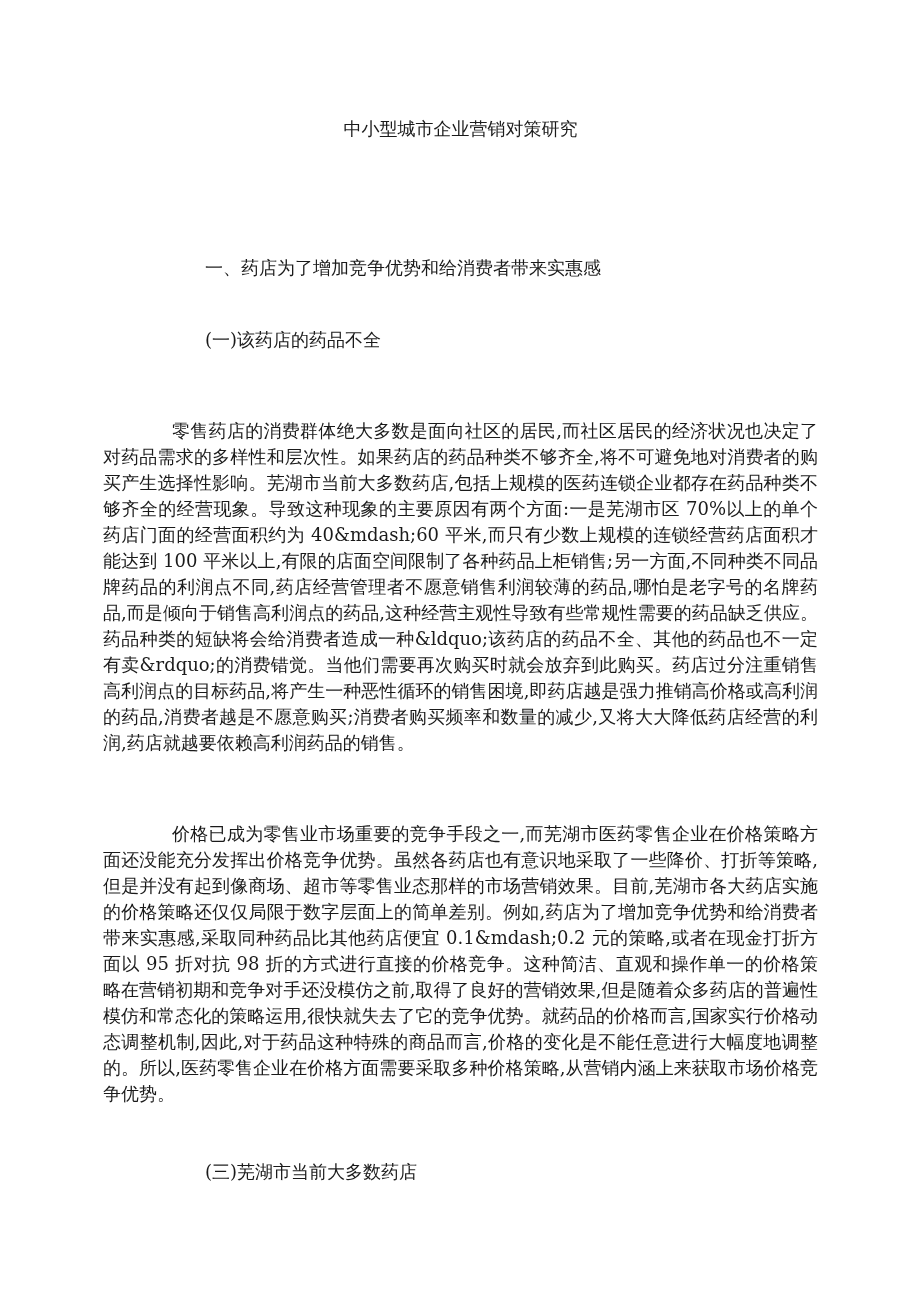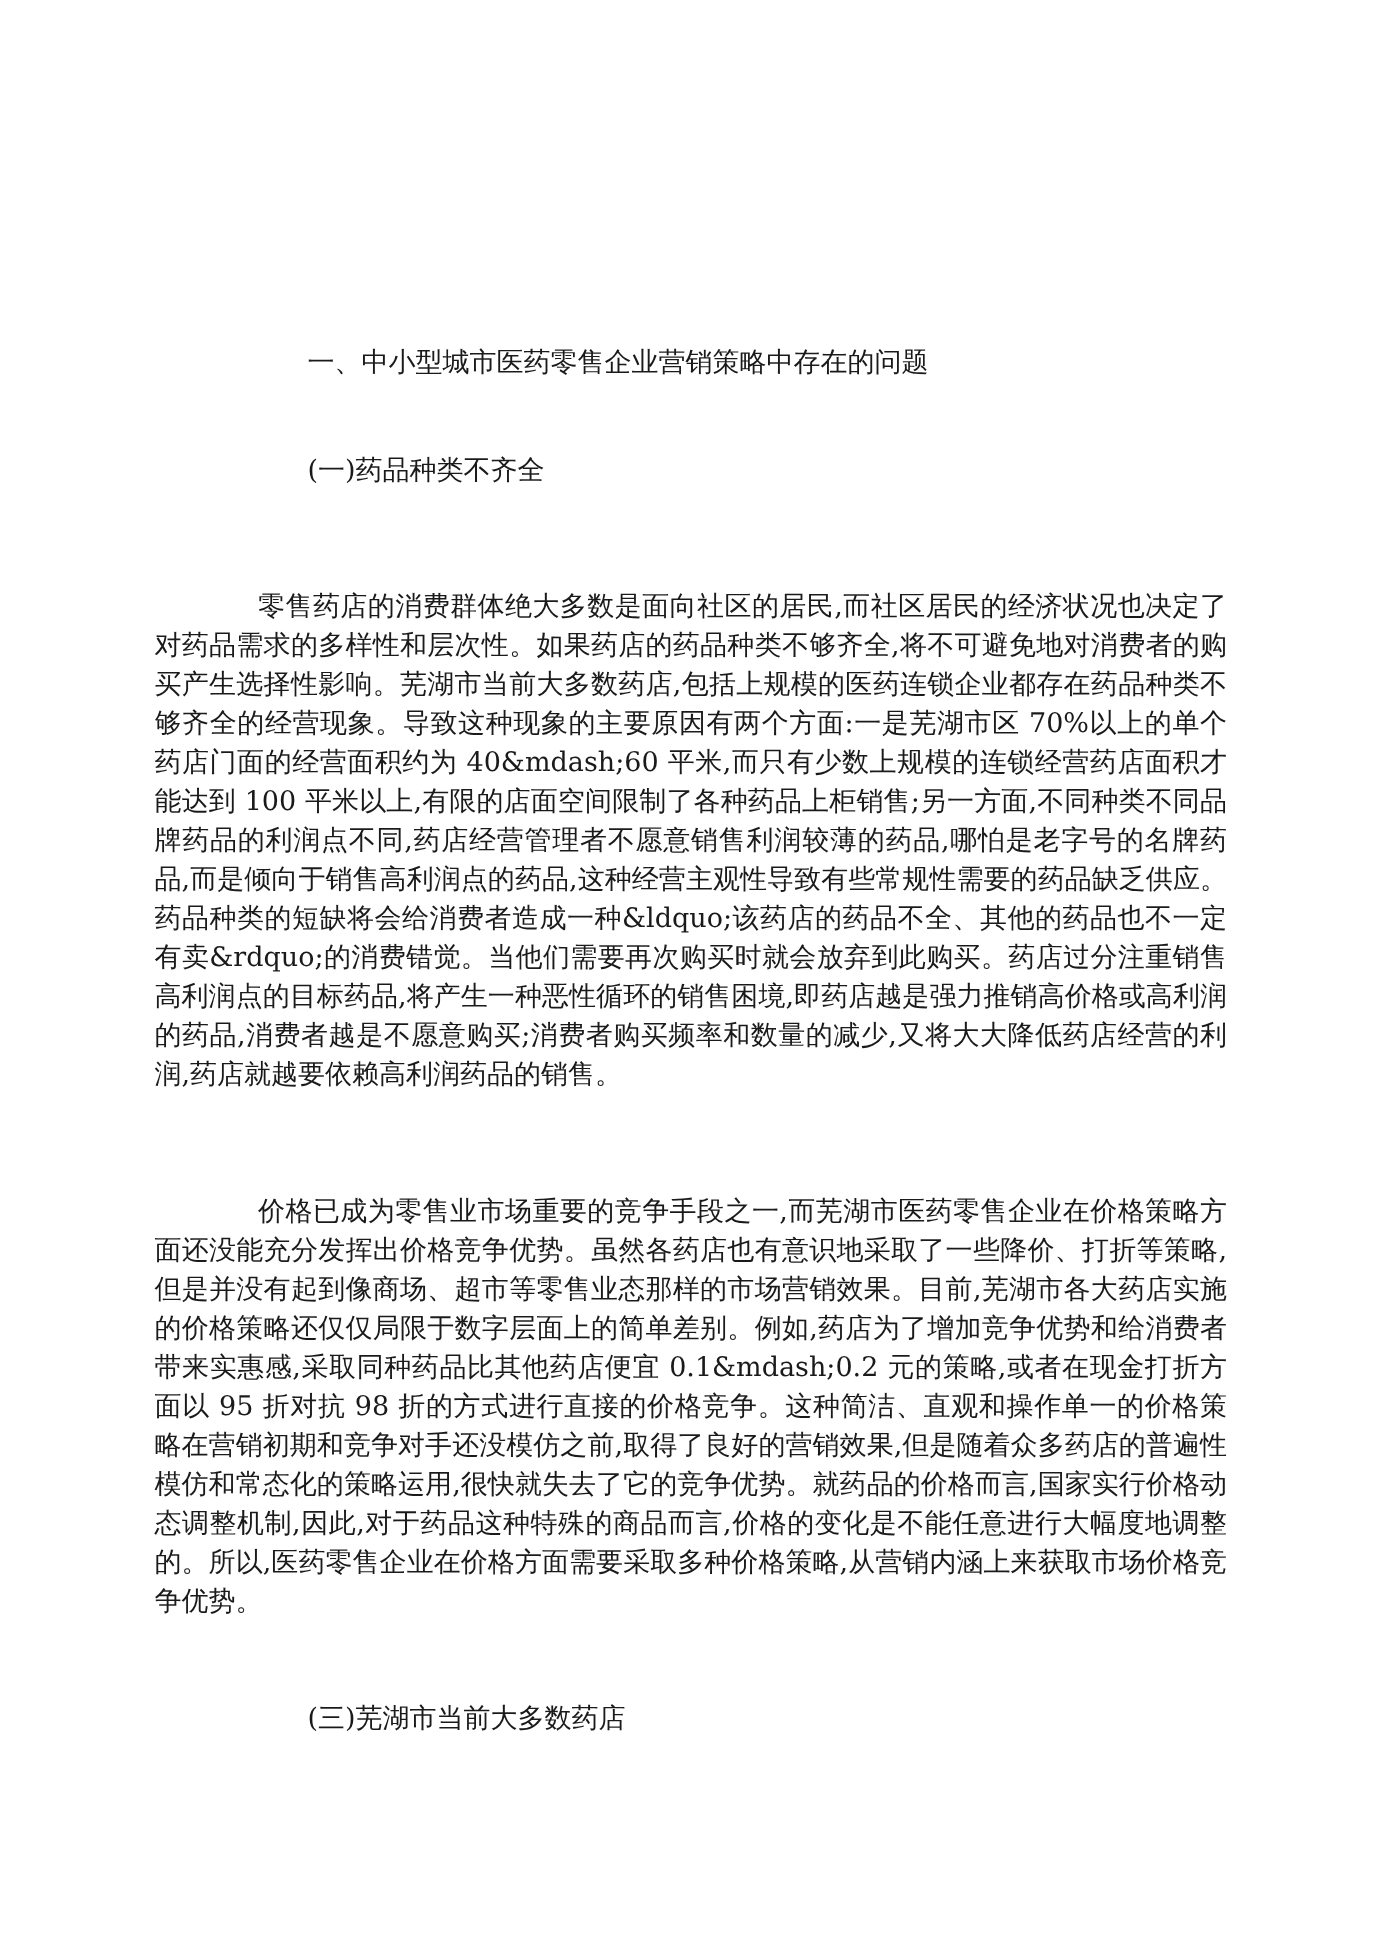--- a/index.html
+++ b/index.html
@@ -46,24 +46,25 @@
     text-align: justify;
     text-indent: 69px;
     word-break: break-all;
   }
 </style>
 </head>
 <body>
 
 <div class="page">
 
+  <div class="doc-title">中小型城市企业营销对策研究</div>
 
-  <div class="h1">一、中小型城市医药零售企业营销策略中存在的问题</div>
+  <div class="h1">一、药店为了增加竞争优势和给消费者带来实惠感</div>
 
-  <div class="h2 h2-a">(一)药品种类不齐全</div>
+  <div class="h2 h2-a">(一)该药店的药品不全</div>
 
   <div class="para">零售药店的消费群体绝大多数是面向社区的居民,而社区居民的经济状况也决定了对药品需求的多样性和层次性。如果药店的药品种类不够齐全,将不可避免地对消费者的购买产生选择性影响。芜湖市当前大多数药店,包括上规模的医药连锁企业都存在药品种类不够齐全的经营现象。导致这种现象的主要原因有两个方面:一是芜湖市区 70%以上的单个药店门面的经营面积约为 40&amp;mdash;60 平米,而只有少数上规模的连锁经营药店面积才能达到 100 平米以上,有限的店面空间限制了各种药品上柜销售;另一方面,不同种类不同品牌药品的利润点不同,药店经营管理者不愿意销售利润较薄的药品,哪怕是老字号的名牌药品,而是倾向于销售高利润点的药品,这种经营主观性导致有些常规性需要的药品缺乏供应。药品种类的短缺将会给消费者造成一种&amp;ldquo;该药店的药品不全、其他的药品也不一定有卖&amp;rdquo;的消费错觉。当他们需要再次购买时就会放弃到此购买。药店过分注重销售高利润点的目标药品,将产生一种恶性循环的销售困境,即药店越是强力推销高价格或高利润的药品,消费者越是不愿意购买;消费者购买频率和数量的减少,又将大大降低药店经营的利润,药店就越要依赖高利润药品的销售。</div>
 
 
   <div class="para">价格已成为零售业市场重要的竞争手段之一,而芜湖市医药零售企业在价格策略方面还没能充分发挥出价格竞争优势。虽然各药店也有意识地采取了一些降价、打折等策略,但是并没有起到像商场、超市等零售业态那样的市场营销效果。目前,芜湖市各大药店实施的价格策略还仅仅局限于数字层面上的简单差别。例如,药店为了增加竞争优势和给消费者带来实惠感,采取同种药品比其他药店便宜 0.1&amp;mdash;0.2 元的策略,或者在现金打折方面以 95 折对抗 98 折的方式进行直接的价格竞争。这种简洁、直观和操作单一的价格策略在营销初期和竞争对手还没模仿之前,取得了良好的营销效果,但是随着众多药店的普遍性模仿和常态化的策略运用,很快就失去了它的竞争优势。就药品的价格而言,国家实行价格动态调整机制,因此,对于药品这种特殊的商品而言,价格的变化是不能任意进行大幅度地调整的。所以,医药零售企业在价格方面需要采取多种价格策略,从营销内涵上来获取市场价格竞争优势。</div>
 
   <div class="h2 h2-c">(三)芜湖市当前大多数药店</div>
 
 </div>
 

